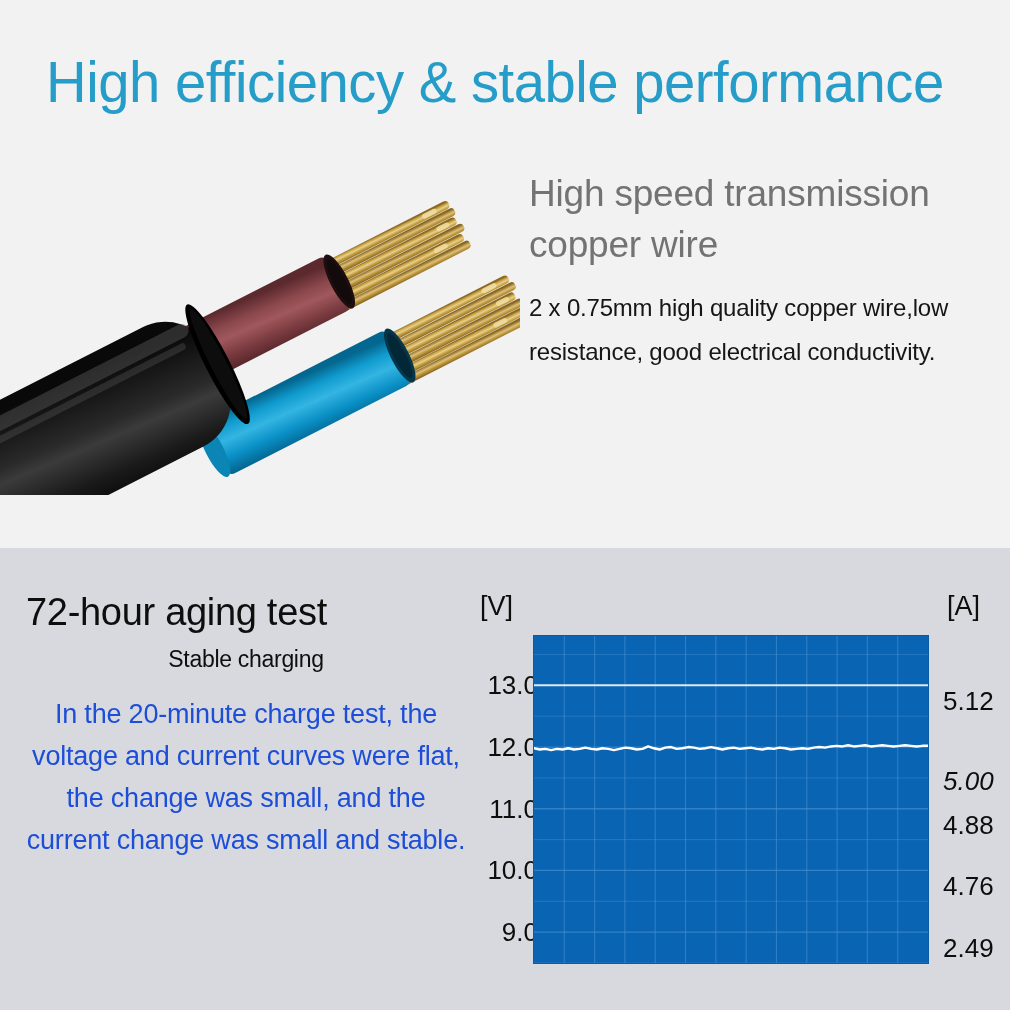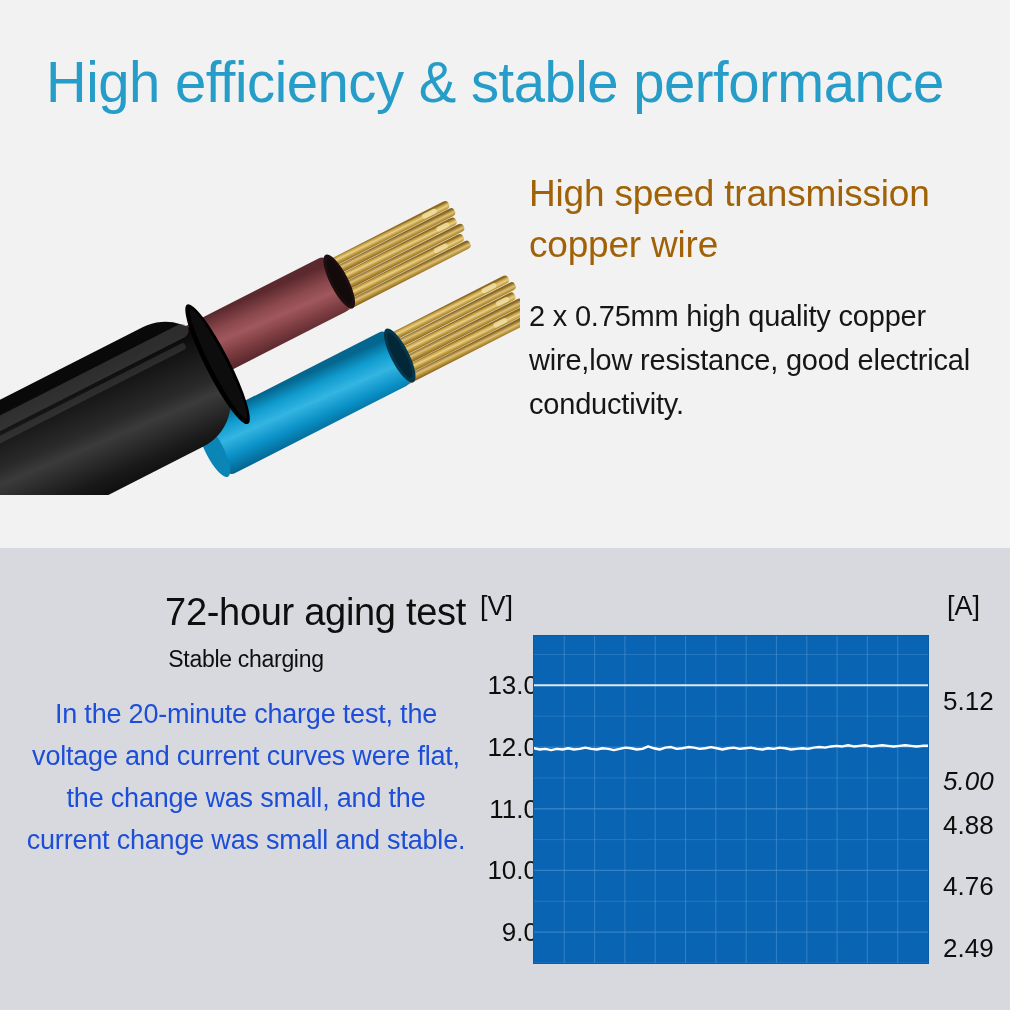--- a/index.html
+++ b/index.html
@@ -55,27 +55,27 @@
   
   #feature-block {
     position: absolute;
     left: 529px;
     top: 168px;
     width: 470px;
   }
   #feature-heading {
     font-size: 37px;
     line-height: 51px;
-    color: #a16207;
+    color: #737373;
     font-weight: 400;
     letter-spacing: -0.2px;
   }
   #feature-body {
-    margin-top: 24px;
-    font-size: 29px;
+    margin-top: 16px;
+    font-size: 24px;
     line-height: 44px;
     color: #161616;
     font-weight: 400;
     letter-spacing: -0.2px;
   }
 
   
   #bottom-panel {
     position: absolute;
     left: 0; top: 548px;
@@ -86,21 +86,21 @@
   #test-text {
     position: absolute;
     left: 26px;
     top: 40px;
     width: 440px;
   }
   #test-title {
     font-size: 38px;
     line-height: 49px;
     color: #0e0e0e;
-    text-align: right;
+    text-align: left;
     letter-spacing: -0.3px;
   }
   #test-subtitle {
     font-size: 23px;
     line-height: 44px;
     color: #0e0e0e;
     text-align: center;
     letter-spacing: -0.3px;
   }
   #test-body {

